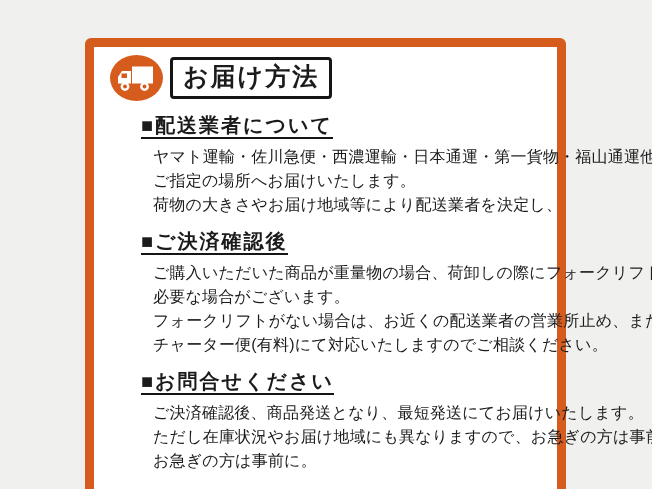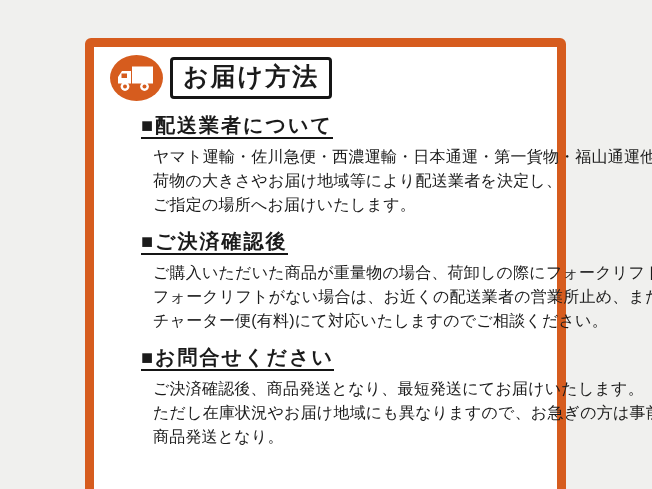--- a/index.html
+++ b/index.html
@@ -88,36 +88,37 @@
         <circle cx="34.5" cy="31.5" r="2" fill="#d65c1e"></circle>
       </svg>
     </span>
     <span class="title-box">お届け方法</span>
   </div>
 
   <div class="section">
     <div class="section-heading">■配送業者について</div>
     <div class="section-body">
       <div class="body-line">ヤマト運輸・佐川急便・西濃運輸・日本通運・第一貨物・福山通運他、</div>
+      <div class="body-line">ご指定の場所へお届けいたします。</div>
       <div class="body-line">荷物の大きさやお届け地域等により配送業者を決定し、</div>
-      <div class="body-line">ご指定の場所へお届けいたします。</div>
     </div>
   </div>
 
   <div class="section">
     <div class="section-heading">■ご決済確認後</div>
     <div class="section-body">
       <div class="body-line">ご購入いただいた商品が重量物の場合、荷卸しの際にフォークリフトが</div>
+      <div class="body-line">必要な場合がございます。</div>
       <div class="body-line">フォークリフトがない場合は、お近くの配送業者の営業所止め、または</div>
       <div class="body-line">チャーター便(有料)にて対応いたしますのでご相談ください。</div>
     </div>
   </div>
 
   <div class="section">
     <div class="section-heading">■お問合せください</div>
     <div class="section-body">
       <div class="body-line">ご決済確認後、商品発送となり、最短発送にてお届けいたします。</div>
       <div class="body-line">ただし在庫状況やお届け地域にも異なりますので、お急ぎの方は事前に</div>
-      <div class="body-line">商品発送となり。</div>
+      <div class="body-line">お急ぎの方は事前に。</div>
     </div>
   </div>
 
 </div>
 
 </body></html>

